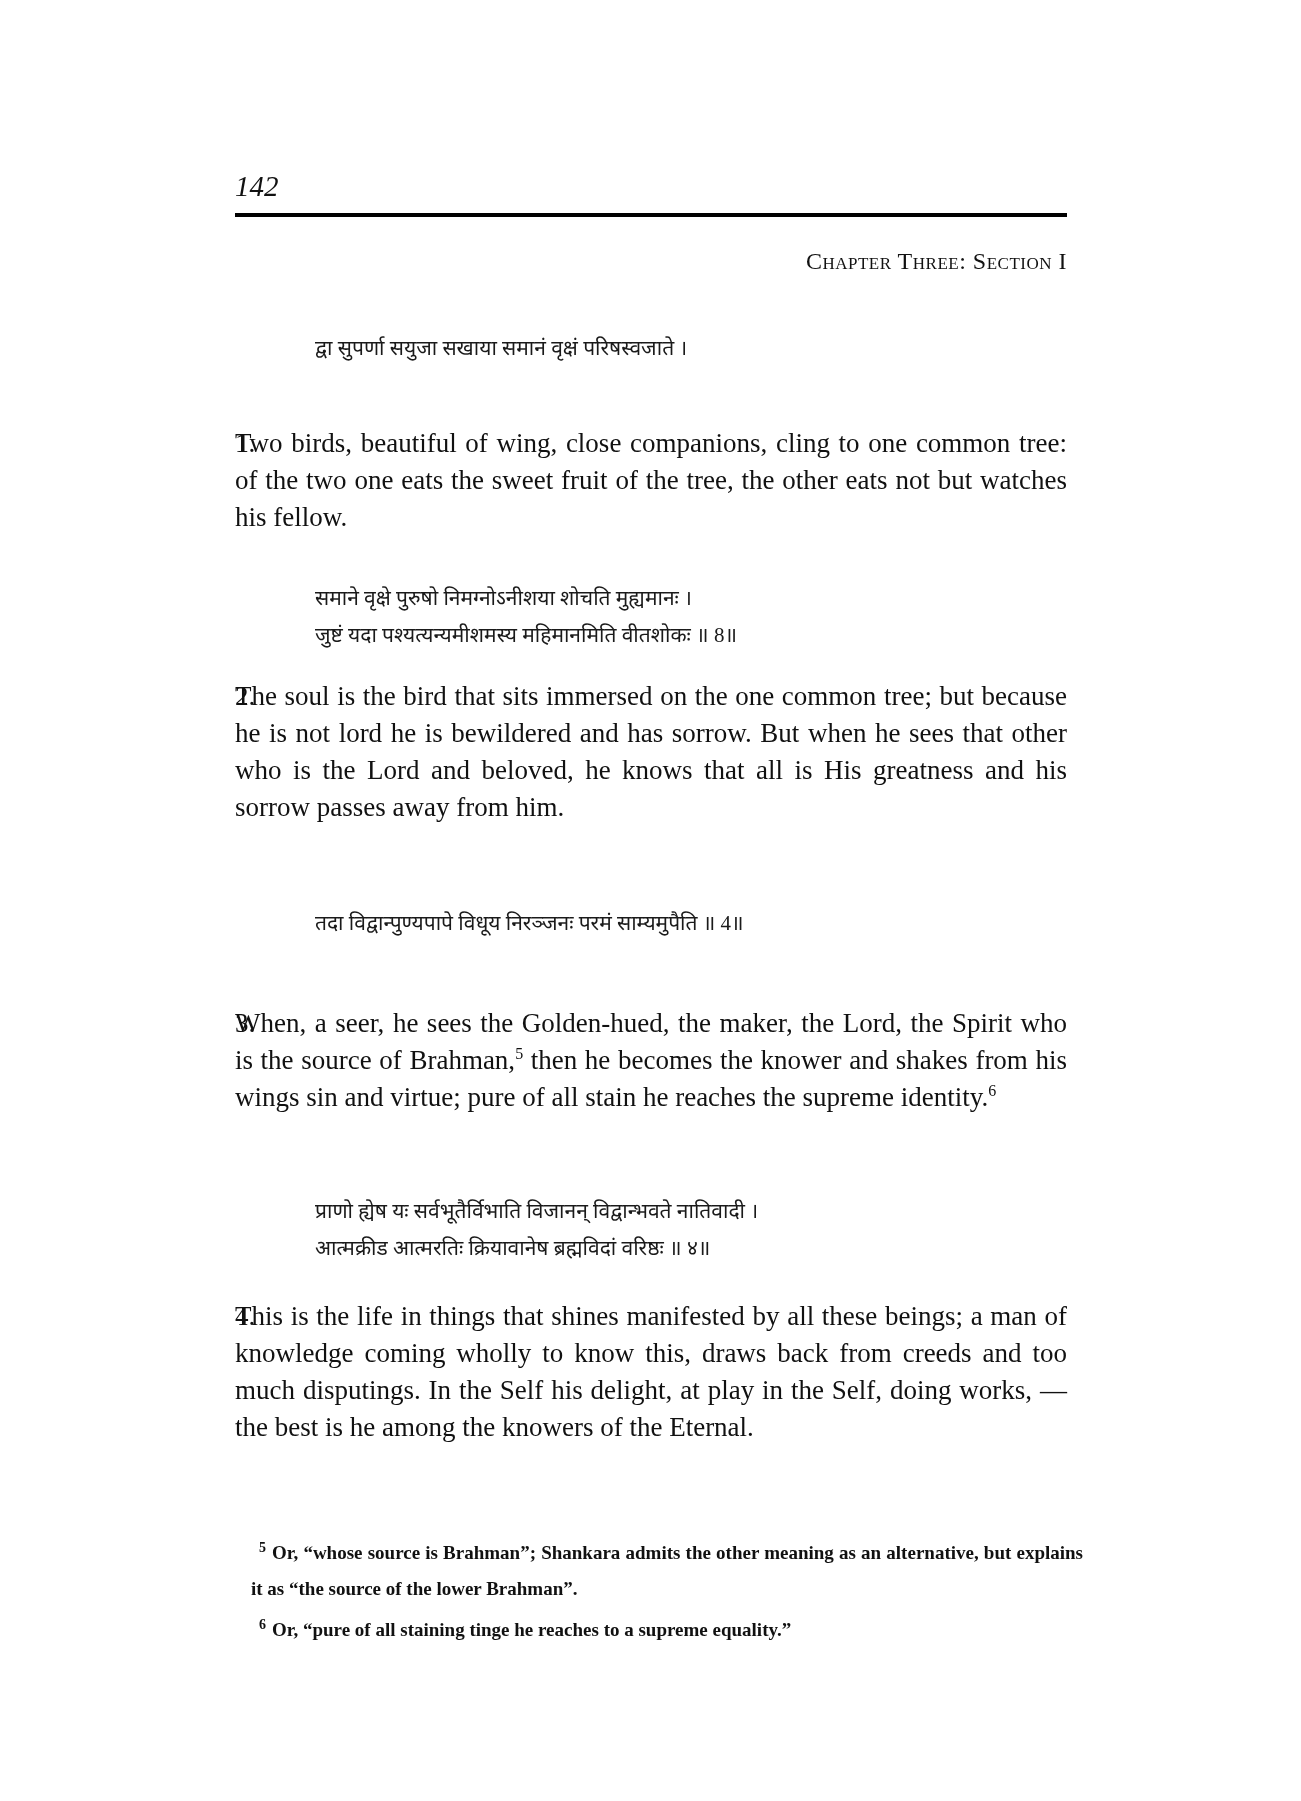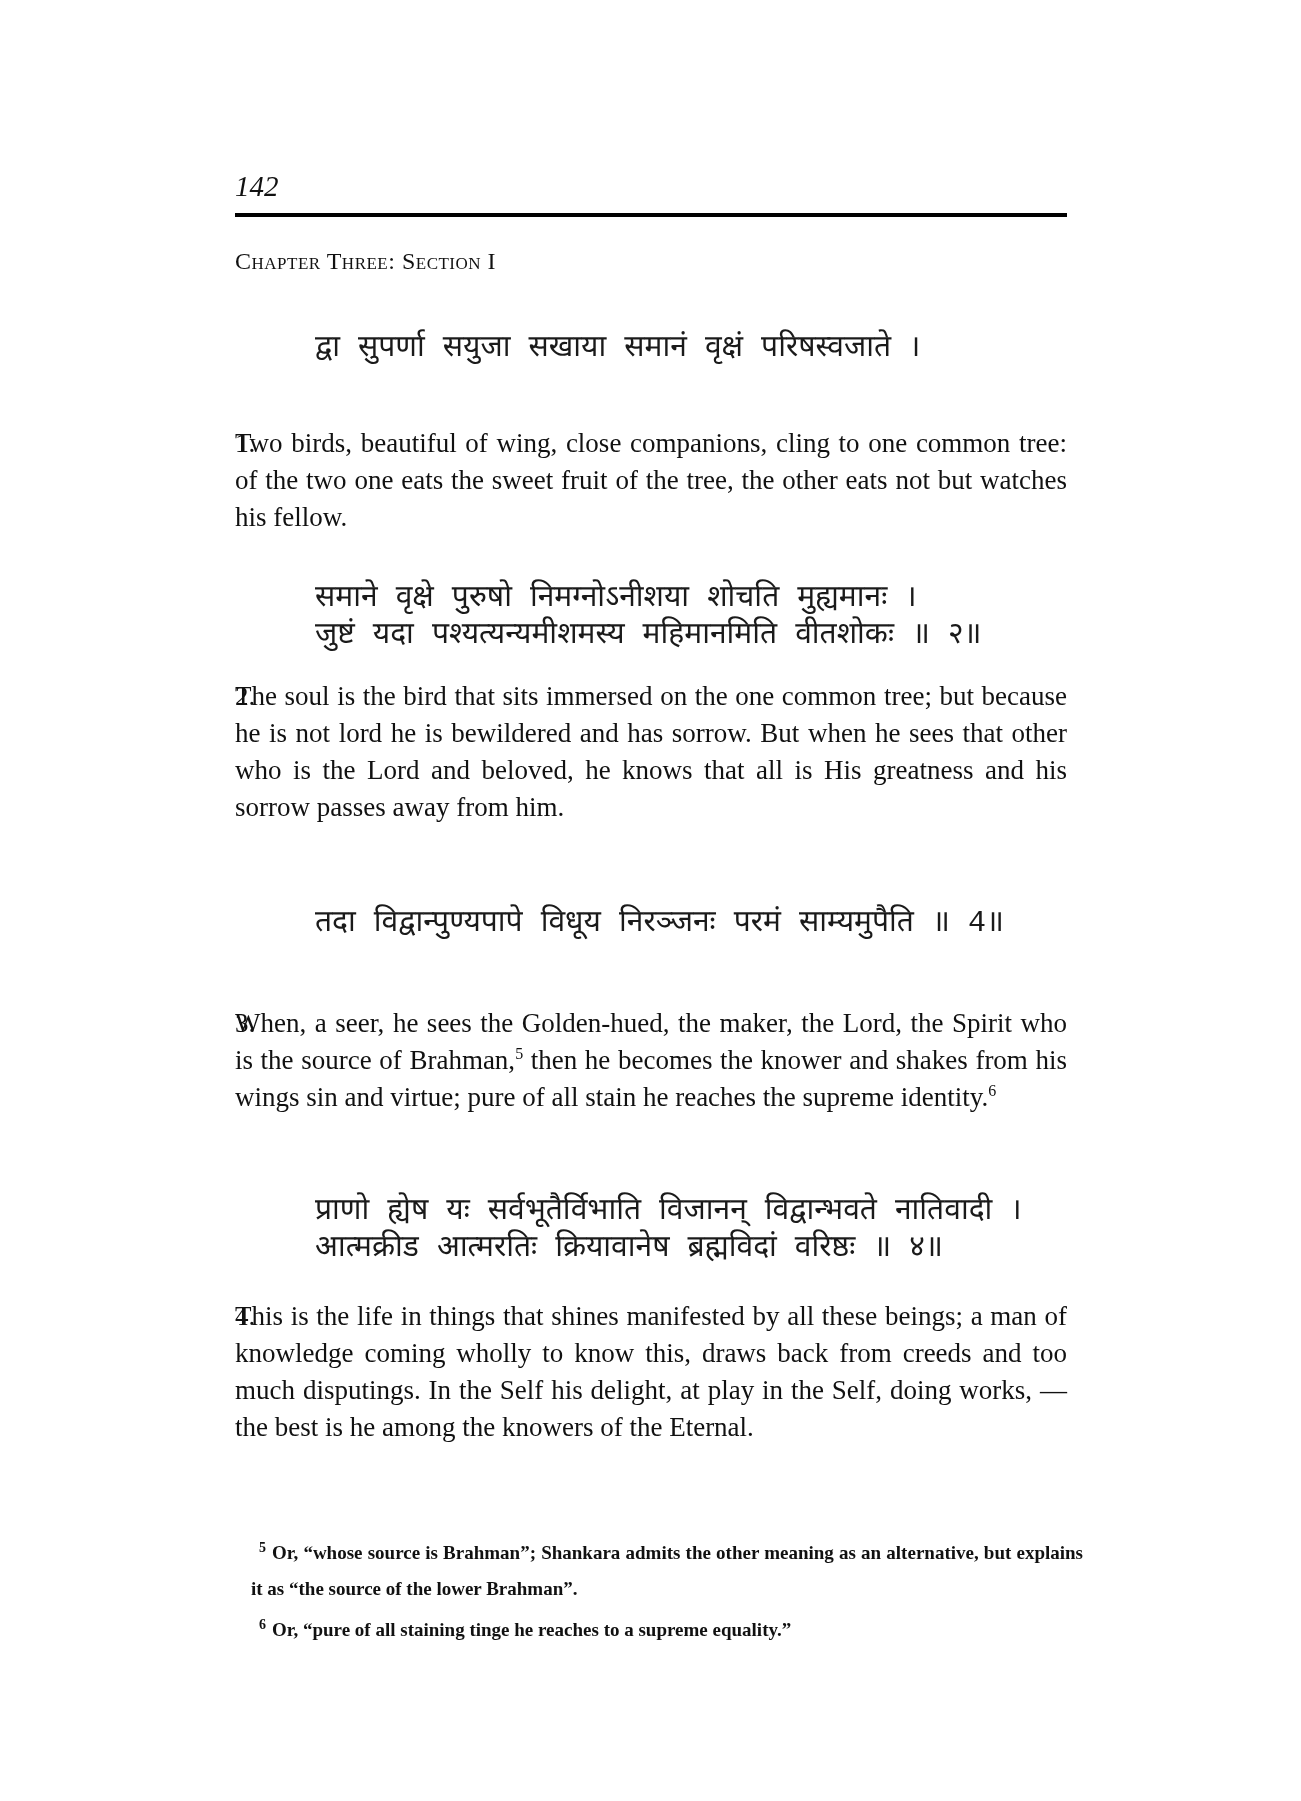--- a/index.html
+++ b/index.html
@@ -4,24 +4,24 @@
 <style>
   html, body { margin: 0; padding: 0; background: #ffffff; }
   body { width: 1301px; height: 1801px; position: relative; overflow: hidden;
          font-family: "Liberation Serif", "DejaVu Serif", serif; color: #111; }
   .page { position: absolute; left: 235px; top: 0; width: 832px; }
   .running-head { position: absolute; top: 168px; left: 0; width: 832px; height: 40px;
                   font-style: italic; font-size: 29px; line-height: 36px; }
   .page-number { position: absolute; left: 0; top: 0; }
   .running-title { position: absolute; left: 95px; top: 0; }
   .rule { position: absolute; top: 213px; left: 0; width: 832px; height: 4px; background: #000; }
-  .chapter { position: absolute; top: 248px; left: 0; width: 832px; text-align: left;
+  .chapter { position: absolute; top: 248px; left: 0; width: 832px; text-align: right;
              font-size: 24px; letter-spacing: 0.5px; font-variant: small-caps; }
-  .sanskrit { position: absolute; left: 80px; width: 700px; font-size: 30px; line-height: 37px;
-              font-family: Liberation Mono, monospace; color: #1a1a1a; }
+  .sanskrit { position: absolute; left: 80px; width: 700px; font-size: 21px; line-height: 37px;
+              font-family: Liberation Serif, serif; color: #1a1a1a; }
   .sanskrit div { white-space: nowrap; }
   .verse { position: absolute; left: 0; width: 832px; font-size: 27px; line-height: 37px;
            text-align: justify; }
   .verse .num { position: absolute; left: 0; top: 0; }
   .verse .txt { display: block; }
   sup { font-size: 16px; line-height: 0; }
   .footnotes { position: absolute; top: 1530px; left: 16px; width: 832px; font-size: 19px; line-height: 36px; text-align: justify; font-weight: bold; }
   .fn { display: block; }
   .fn .fnum { font-size: 14px; vertical-align: super; margin-left: 8px; margin-right: 6px; }
 </style>
@@ -40,21 +40,21 @@
   <div class="sanskrit" style="top:330px;">
     <div>द्वा सुपर्णा सयुजा सखाया समानं वृक्षं परिषस्वजाते ।</div>
   </div>
   <div class="verse" style="top:425px;">
     <span class="num">1.</span>
     <span class="txt">Two birds, beautiful of wing, close companions, cling to one common tree: of the two one eats the sweet fruit of the tree, the other eats not but watches his fellow.</span>
   </div>
 
   <div class="sanskrit" style="top:580px;">
     <div>समाने वृक्षे पुरुषो निमग्नोऽनीशया शोचति मुह्यमानः ।</div>
-    <div>जुष्टं यदा पश्यत्यन्यमीशमस्य महिमानमिति वीतशोकः ॥ २॥</div>
+    <div>जुष्टं यदा पश्यत्यन्यमीशमस्य महिमानमिति वीतशोकः ॥ 8॥</div>
   </div>
   <div class="verse" style="top:678px;">
     <span class="num">2.</span>
     <span class="txt">The soul is the bird that sits immersed on the one common tree; but because he is not lord he is bewildered and has sorrow. But when he sees that other who is the Lord and beloved, he knows that all is His greatness and his sorrow passes away from him.</span>
   </div>
 
   <div class="sanskrit" style="top:905px;">
     <div>तदा विद्वान्पुण्यपापे विधूय निरञ्जनः परमं साम्यमुपैति ॥ 4॥</div>
   </div>
   <div class="verse" style="top:1005px;">

